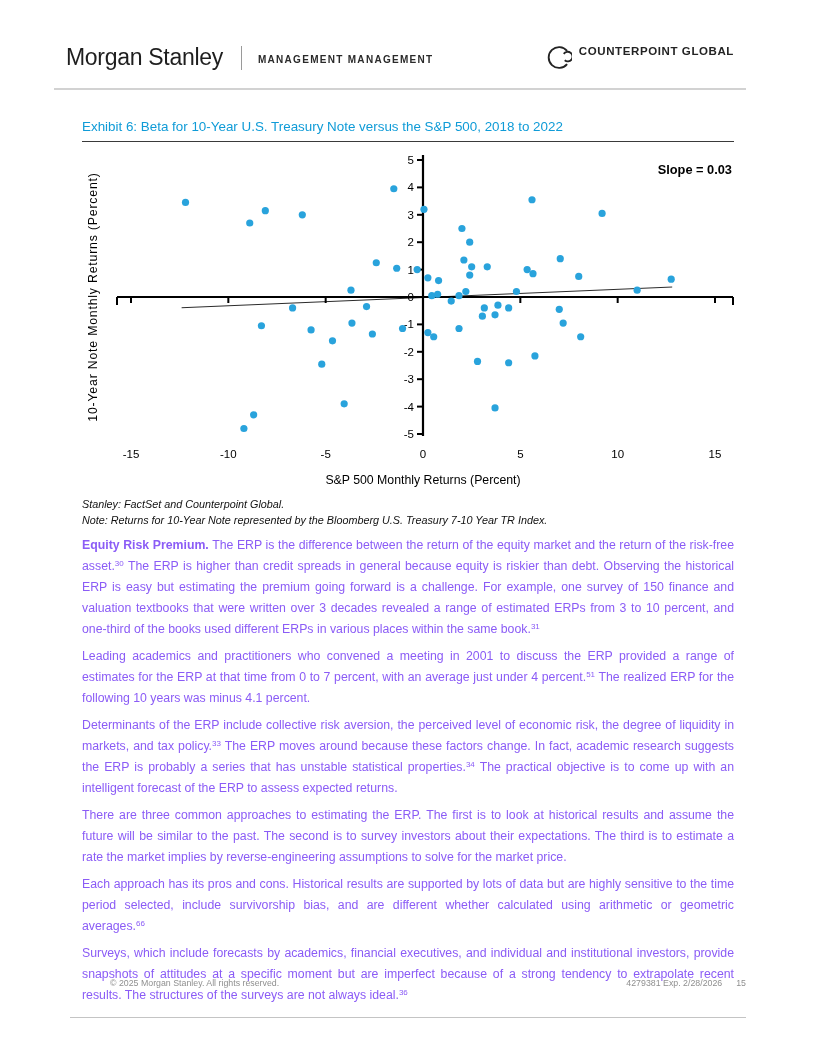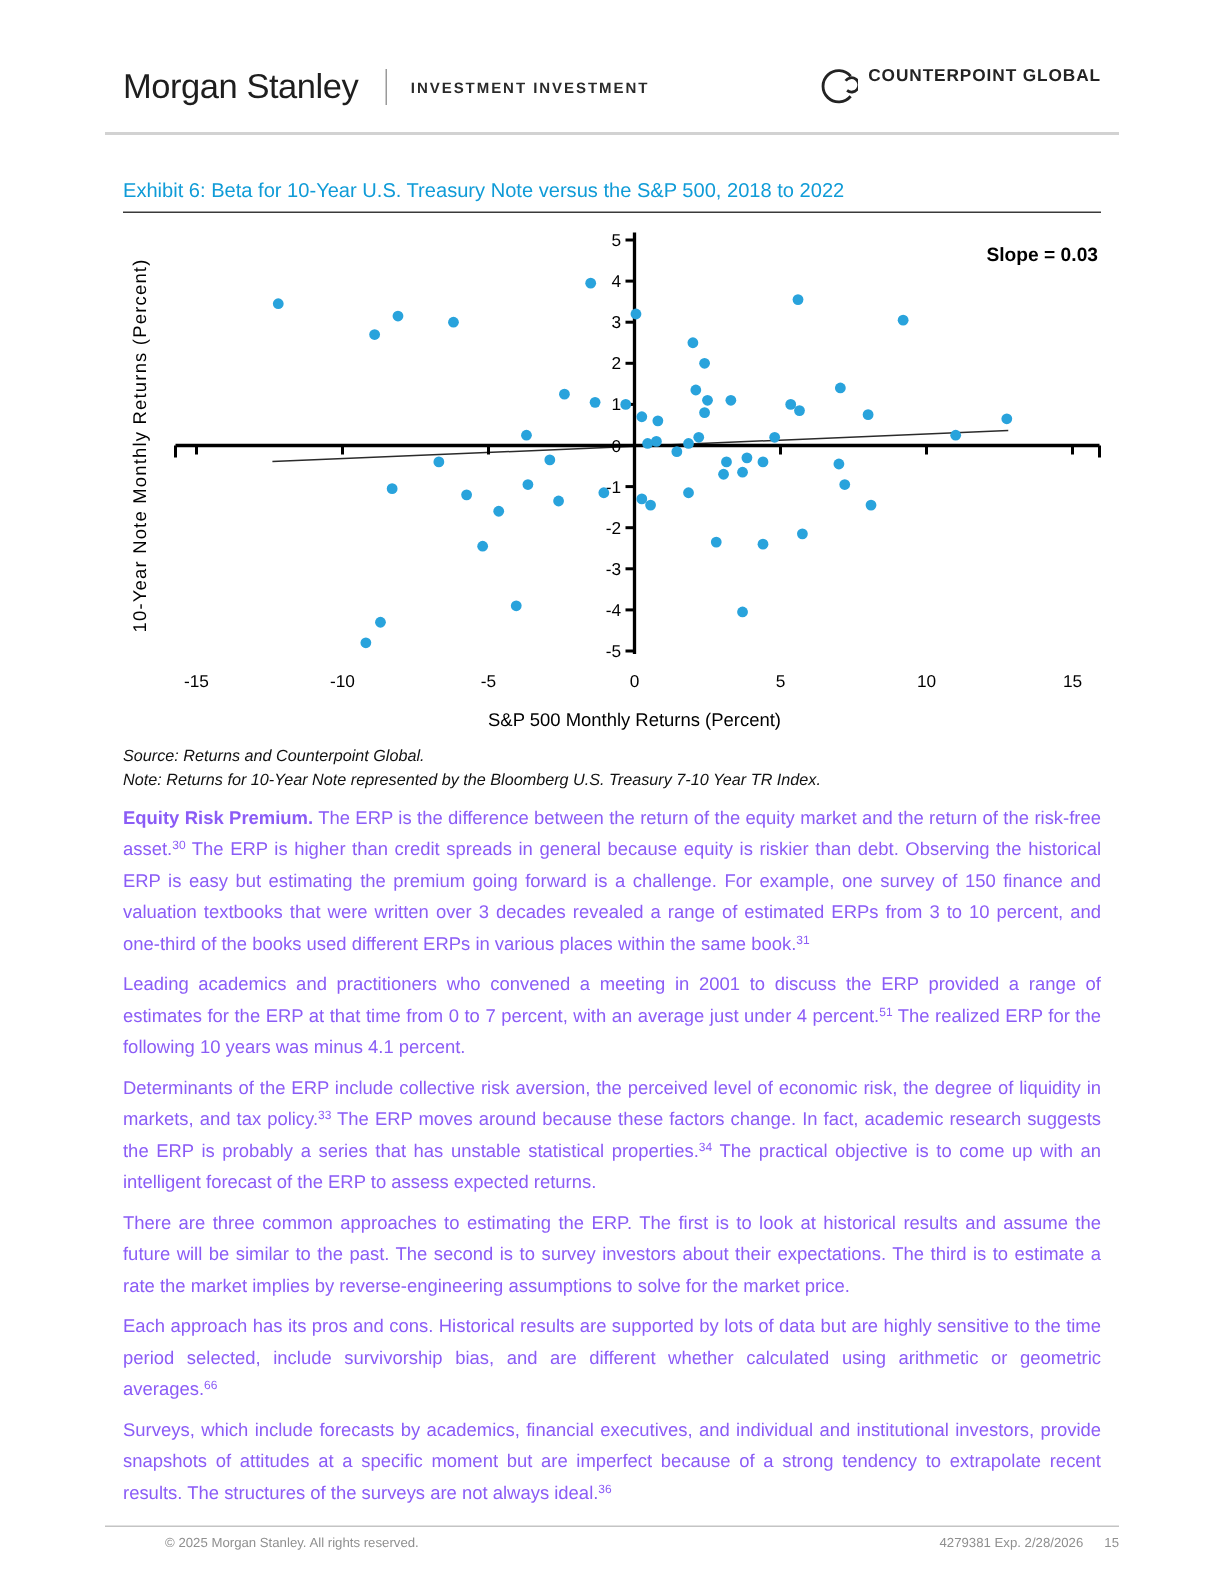--- a/index.html
+++ b/index.html
@@ -2,21 +2,21 @@
 <html><head>
 <meta charset="utf-8">
 <style>
   * { margin:0; padding:0; box-sizing:border-box; }
   html,body { background:#ffffff; }
   .page {
     position:relative; width:816px; height:1056px; background:#fff;
     font-family:"Liberation Sans", sans-serif; color:#1a1a1a; overflow:hidden;
   }
   
-  .header { padding:44px 70px 0 70px; }
+  .header { padding:44px 70px 0 54px; }
   .brand-row { display:flex; align-items:center; margin:0 12px; }
   .brand { font-size:23px; font-weight:500; letter-spacing:-0.3px; color:#1e1e1e; }
   .hdr-divider { width:1px; height:24px; background:#9a9a9a; margin:0 16px 0 18px; }
   .division { font-size:10px; font-weight:bold; letter-spacing:1.3px; color:#2a2a2a; padding-top:3px; }
   .partner { margin-left:auto; display:flex; align-items:flex-start; gap:7px; }
   .partner-name { font-size:11.5px; font-weight:bold; letter-spacing:0.6px; color:#232323; }
   .header-rule { height:2px; background:#d2d2d2; margin-top:17px; }
   
   .exhibit-title {
     margin:29px 82px 0 82px; font-size:13.4px; font-weight:normal; color:#0f9bd7;
@@ -26,36 +26,36 @@
   
   .notes { margin:3px 82px 0 82px; font-style:italic; font-size:10.8px; line-height:15.5px; color:#111; }
   
   .body-copy { margin:7px 82px 0 82px; }
   .body-copy p { font-size:12.3px; line-height:21px; text-align:justify; margin-bottom:6px; color:#8b5cf6; }
   .body-copy p:last-child { margin-bottom:16px; }
   .body-copy sup { font-size:8px; position:relative; top:-4px; vertical-align:baseline; line-height:0; }
   .body-copy strong { font-weight:bold; }
   
   .footer-rule { position:absolute; left:70px; right:70px; top:1017px; height:1px; background:#c4c4c4; }
-  .footer { position:absolute; left:82px; right:70px; top:1023px; display:flex; font-size:8.8px; color:#8f8f8f;padding-left:28px; }
+  .footer { position:absolute; left:82px; right:70px; top:978px; display:flex; font-size:8.8px; color:#8f8f8f;padding-left:28px; }
   .footer .doc-id { margin-left:auto;text-align:center; }
   .footer .pg { margin-left:14px; }
   
   text { font-family:"Liberation Sans", sans-serif; }
 </style>
 </head>
 <body>
 
 <div class="page">
 
   <div class="header">
     <div class="brand-row">
       <span class="brand">Morgan Stanley</span>
       <span class="hdr-divider"></span>
-      <span class="division">INVESTMENT INVESTMENT</span>
+      <span class="division">MANAGEMENT MANAGEMENT</span>
       <span class="partner">
         <svg width="25" height="25" viewBox="0 0 24 24">
           <path d="M 19.3 5.6 A 10 10 0 1 0 19.3 18.4" fill="none" stroke="#232323" stroke-width="1.8"></path>
           <path d="M 17.0 14.7 A 4.6 4.6 0 1 0 16.1 8.5" fill="none" stroke="#232323" stroke-width="1.8"></path>
         </svg>
         <span class="partner-name">COUNTERPOINT GLOBAL</span>
       </span>
     </div>
     <div class="header-rule"></div>
   </div>
@@ -162,21 +162,21 @@
         <circle cx="262.15999999999997" cy="256.86" r="3.6" fill="#29a3dc"></circle>
         <circle cx="413.02666666666664" cy="260.97" r="3.6" fill="#29a3dc"></circle>
         <circle cx="171.64000000000001" cy="267.82000000000005" r="3.6" fill="#29a3dc"></circle>
         <circle cx="161.9066666666667" cy="281.52000000000004" r="3.6" fill="#29a3dc"></circle>
         <text x="650" y="27" text-anchor="end" font-size="12.8" font-weight="bold" fill="#000">Slope = 0.03</text>
         <text x="341" y="337" text-anchor="middle" font-size="12.3" fill="#000">S&amp;P 500 Monthly Returns (Percent)</text>
         <text x="0" y="0" text-anchor="middle" font-size="12.3" fill="#000" letter-spacing="0.8" transform="translate(15,150) rotate(-90)">10-Year Note Monthly Returns (Percent)</text>
       </svg></div>
 
   <div class="notes">
-    <div>Source: Returns and Counterpoint Global.</div>
+    <div>Stanley: FactSet and Counterpoint Global.</div>
     <div>Note: Returns for 10-Year Note represented by the Bloomberg U.S. Treasury 7-10 Year TR Index.</div>
   </div>
 
   <div class="body-copy" id="body-copy">
       <p><strong>Equity Risk Premium.</strong><span> The ERP is the difference between the return of the equity market and the return of the risk-free asset.</span><sup>30</sup><span> The ERP is higher than credit spreads in general because equity is riskier than debt. Observing the historical ERP is easy but estimating the premium going forward is a challenge. For example, one survey of 150 finance and valuation textbooks that were written over 3 decades revealed a range of estimated ERPs from 3 to 10 percent, and one-third of the books used different ERPs in various places within the same book.</span><sup>31</sup></p>
       <p><span>Leading academics and practitioners who convened a meeting in 2001 to discuss the ERP provided a range of estimates for the ERP at that time from 0 to 7 percent, with an average just under 4 percent.</span><sup>51</sup><span> The realized ERP for the following 10 years was minus 4.1 percent.</span></p>
       <p><span>Determinants of the ERP include collective risk aversion, the perceived level of economic risk, the degree of liquidity in markets, and tax policy.</span><sup>33</sup><span> The ERP moves around because these factors change. In fact, academic research suggests the ERP is probably a series that has unstable statistical properties.</span><sup>34</sup><span> The practical objective is to come up with an intelligent forecast of the ERP to assess expected returns.</span></p>
       <p><span>There are three common approaches to estimating the ERP. The first is to look at historical results and assume the future will be similar to the past. The second is to survey investors about their expectations. The third is to estimate a rate the market implies by reverse-engineering assumptions to solve for the market price.</span></p>
       <p><span>Each approach has its pros and cons. Historical results are supported by lots of data but are highly sensitive to the time period selected, include survivorship bias, and are different whether calculated using arithmetic or geometric averages.</span><sup>66</sup></p>
       <p><span>Surveys, which include forecasts by academics, financial executives, and individual and institutional investors, provide snapshots of attitudes at a specific moment but are imperfect because of a strong tendency to extrapolate recent results. The structures of the surveys are not always ideal.</span><sup>36</sup></p>

